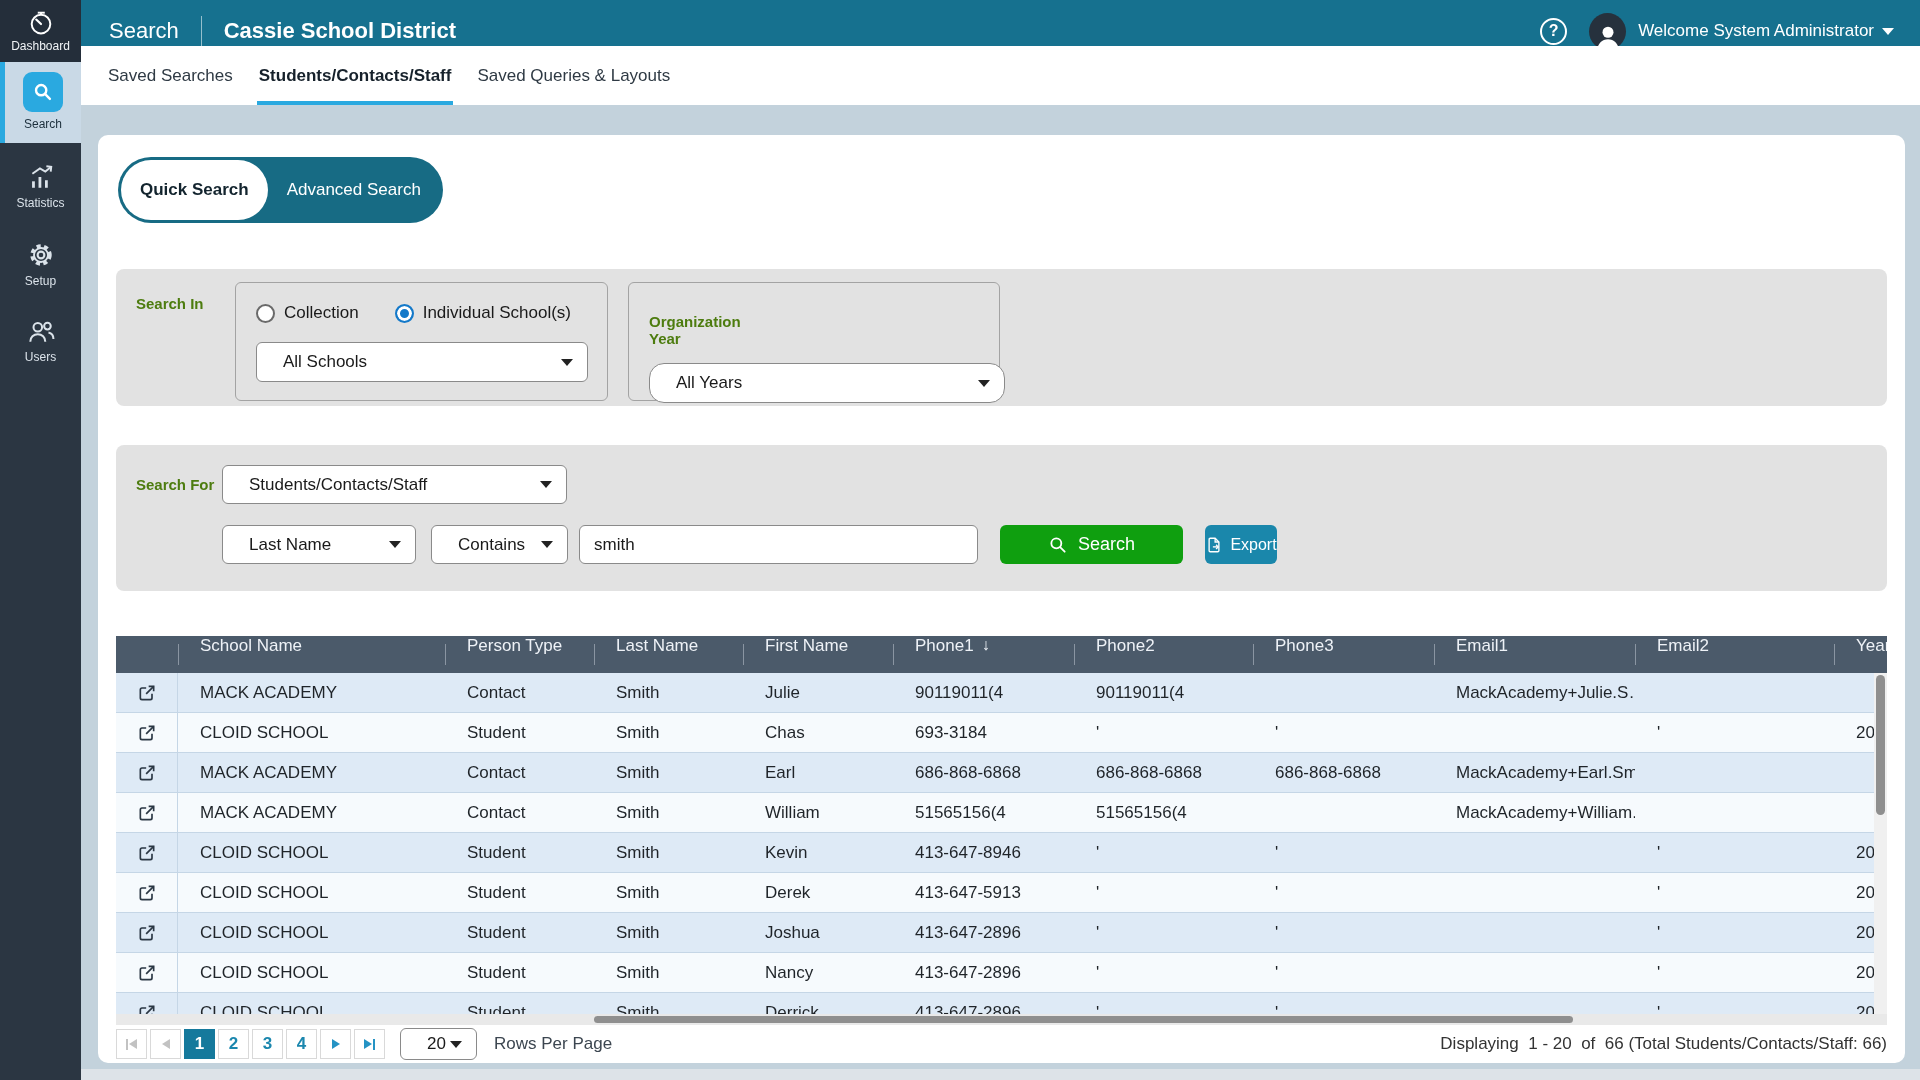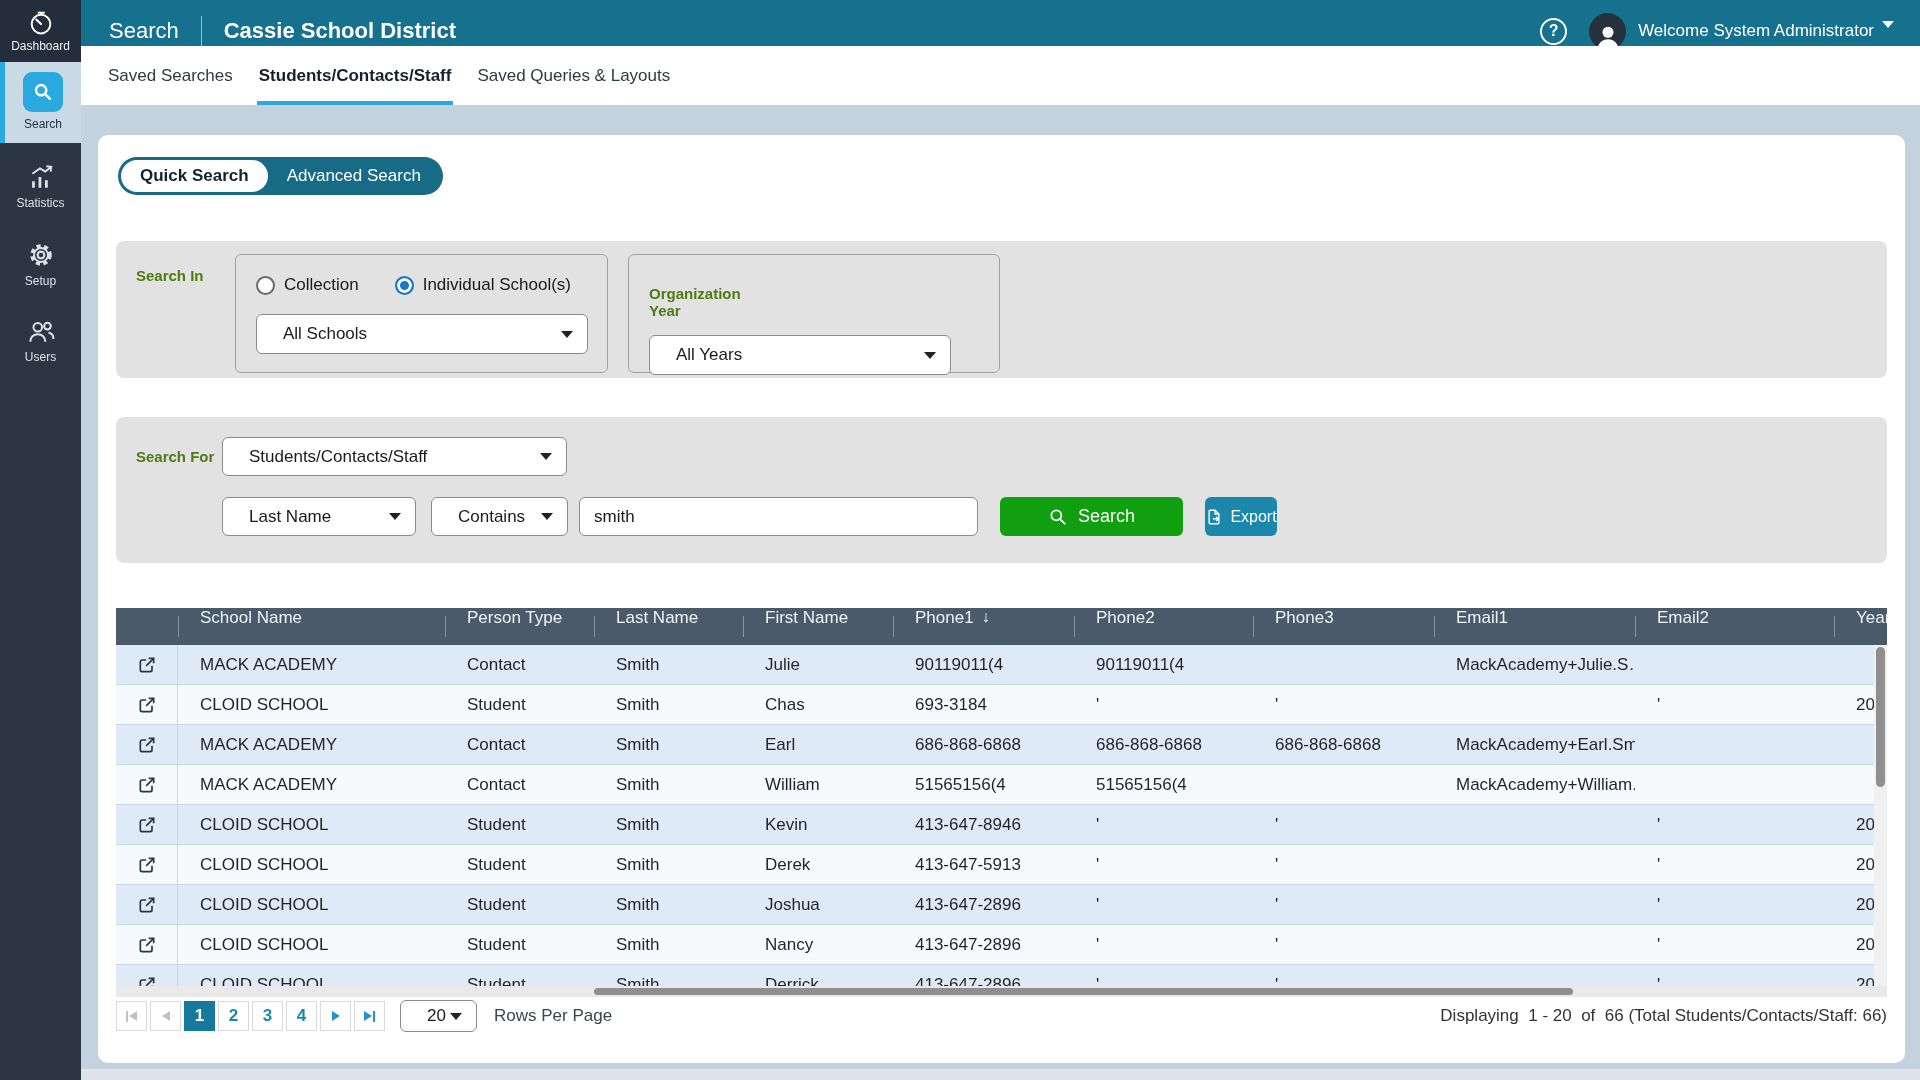--- a/index.html
+++ b/index.html
@@ -17,53 +17,53 @@
   .sb-item svg, .sb-dashboard svg { display:block; }
 
   
   .topbar { position:absolute; left:81px; top:0; right:0; height:62px; background:#16718f; display:flex; align-items:center; padding:0 26px 0 28px; color:#fff; }
   .topbar .section { font-size:22px; font-weight:400; }
   .topbar .divider { width:1px; height:30px; background:rgba(255,255,255,.55); margin:0 22px; }
   .topbar .org { font-size:22px; font-weight:bold; }
   .topbar .spacer { flex:1; }
   .help-circle { width:27px; height:27px; border:2px solid #fff; border-radius:50%; display:flex; align-items:center; justify-content:center; font-size:16px; font-weight:bold; cursor:pointer; }
   .avatar { width:37px; height:37px; border-radius:50%; background:#26313d; margin:0 12px 0 22px; display:flex; align-items:flex-end; justify-content:center; overflow:hidden; cursor:pointer; }
-  .welcome { font-size:17px; cursor:pointer; display:flex; align-items:flex-start; gap:8px; }
+  .welcome { font-size:17px; cursor:pointer; display:flex; align-items:center; gap:8px; }
   .caret-down { width:0; height:0; border-left:6px solid transparent; border-right:6px solid transparent; border-top:7px solid #fff; }
 
   
   .tabbar { position:absolute; left:81px; top:46px; right:0; height:59px; background:#fff; display:flex; align-items:stretch; padding-left:14px; }
   .tab { display:flex; align-items:center; padding:0 2px; margin:0 11px; font-size:17px; color:#2f3a44; cursor:pointer; border-bottom:4px solid transparent; border-top:4px solid transparent; }
   .tab.active { font-weight:bold; color:#16212b; border-bottom-color:#2aa9e0; }
 
   
   .content { position:absolute; left:81px; top:121px; right:0; bottom:0; background:#c3d2dc; padding:14px 15px 17px 17px; }
   .card { width:100%; height:100%; background:#fff; border-radius:10px; padding:18px; position:relative; }
 
   
   .mode-toggle { display:inline-flex; background:#176b84; border-radius:999px; padding:3px; margin:4px 0 0 2px; }
-  .mode-btn { padding:6px 19px; border-radius:999px; font-size:17px; cursor:pointer; color:#fff; border:none; background:transparent; font-family:inherit; }
+  .mode-btn { padding:20px 19px; border-radius:999px; font-size:17px; cursor:pointer; color:#fff; border:none; background:transparent; font-family:inherit; }
   .mode-btn.active { background:#fff; color:#13242e; font-weight:bold; }
 
   
   .panel { background:#e2e2e2; border-radius:8px; width:1771px; }
   .panel-searchin { margin-top:46px; height:137px; display:flex; padding:13px 0 0 20px; }
   .panel-label { font-size:15px; font-weight:bold; color:#4d7c0f; }
   .panel-searchin .panel-label { width:80px; margin-top:13px; }
   .fieldset { border:1px solid #a3a3a3; border-radius:6px; height:119px; padding:17px 20px 0 20px; }
   .fs-schools { width:373px; margin-left:19px; }
   .fs-year { width:372px; margin-left:20px; }
   .radio-row { display:flex; align-items:center; gap:36px; margin-top:3px; }
   .radio { display:flex; align-items:center; gap:9px; font-size:17px; color:#1a1a1a; cursor:pointer; }
   .radio .dot { width:19px; height:19px; border-radius:50%; background:#fff; border:2px solid #6a6a6a; }
   .radio.selected .dot { border:2px solid #1479c9; background:#1479c9; box-shadow:inset 0 0 0 3px #fff; }
   .select { background:#fff; border:1px solid #8a8a8a; border-radius:6px; height:40px; display:flex; align-items:center; padding:0 26px; font-size:17px; color:#1a1a1a; cursor:pointer; position:relative; }
   .select .sel-caret { position:absolute; right:14px; width:0; height:0; border-left:6px solid transparent; border-right:6px solid transparent; border-top:7px solid #222; }
   .sel-schools { width:332px; margin-top:19px; }
-  .sel-year { width:302px; margin-top:16px; }
+  .sel-year { width:356px; margin-top:16px;border-radius:15px; }
 
   .panel-searchfor { margin-top:39px; height:146px; padding:20px 0 0 20px; }
   .sf-row1 { display:flex; align-items:center; }
   .sf-row1 .panel-label { width:86px; }
   .sel-type { width:345px; height:39px; }
   .sf-row2 { display:flex; align-items:center; margin-top:21px; margin-left:86px; }
   .sel-field { width:194px; height:39px; }
   .sel-operator { width:137px; height:39px; margin-left:15px; }
   .query-input { width:399px; height:39px; margin-left:11px; background:#fff; border:1px solid #8a8a8a; border-radius:6px; padding:0 14px; font-size:17px; color:#1a1a1a; font-family:inherit; }
   .btn { border:none; border-radius:6px; height:39px; display:flex; align-items:center; justify-content:center; gap:10px; color:#fff; font-size:18px; cursor:pointer; font-family:inherit; }

